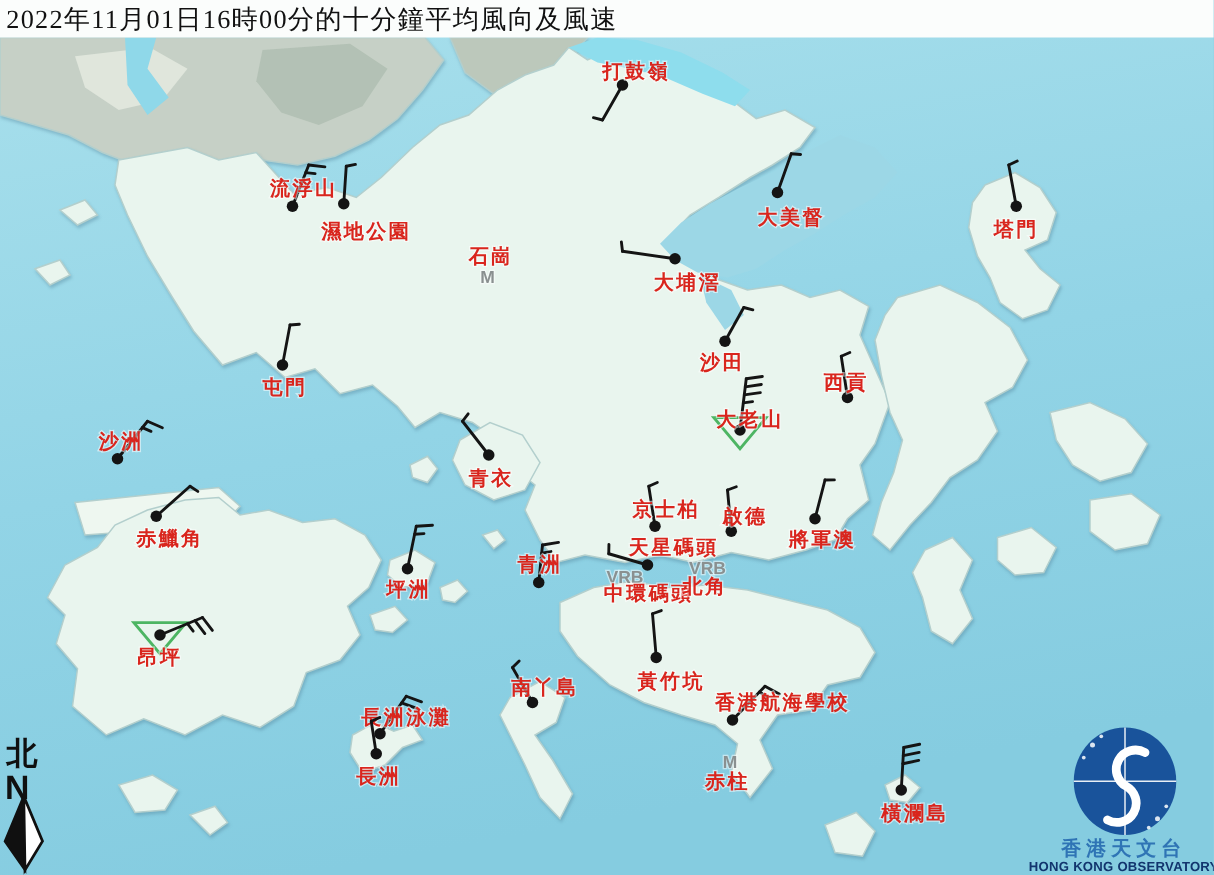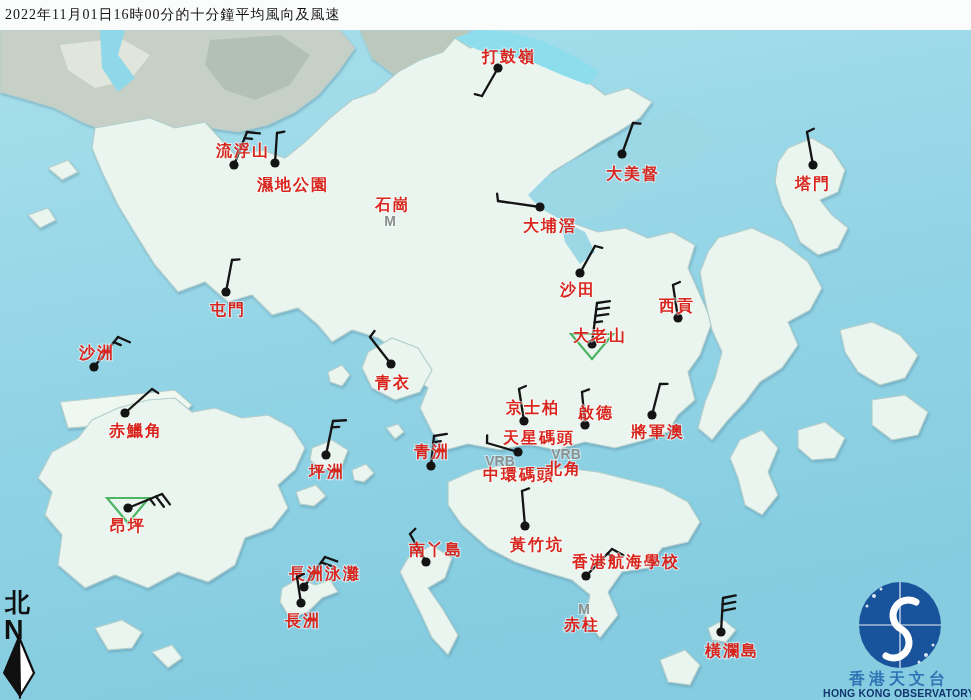--- a/index.html
+++ b/index.html
@@ -2,21 +2,21 @@
 <html><head>
 <meta charset="utf-8">
 <style>
   html,body{margin:0;padding:0;}
   body{width:971px;height:700px;overflow:hidden;position:relative;
        font-family:"Liberation Sans","DejaVu Sans",sans-serif;background:#8fd2e4;}
   #stage{position:absolute;inset:0;width:971px;height:700px;}
   #title-bar{position:absolute;left:0;top:0;width:971px;height:30px;
              background:#fbfdfc;z-index:5;display:flex;align-items:center;}
   #title-bar .t{font-family:"Liberation Serif","DejaVu Serif",serif;
-                font-size:14px;color:#111;padding-left:5px;letter-spacing:1px;white-space:nowrap;}
+                font-size:21px;color:#111;padding-left:5px;letter-spacing:1px;white-space:nowrap;}
   svg text{user-select:none;}
   .land{stroke:#b3cfcd;stroke-width:1.2;}
   .landg{filter:drop-shadow(1.5px 2px 1.2px rgba(80,125,150,.38));}
   .station-label{font-family:"Liberation Serif","DejaVu Serif",serif;
                  font-size:16px;letter-spacing:2px;font-weight:bold;
                  paint-order:stroke;stroke:rgba(255,255,255,.55);stroke-width:2px;}
   .station-note{font-family:"Liberation Sans","DejaVu Sans",sans-serif;
                 font-size:14px;font-weight:bold;
                 paint-order:stroke;stroke:rgba(255,255,255,.5);stroke-width:2px;}
   .logo-cn{font-family:"Liberation Serif","DejaVu Serif",serif;font-size:16px;

